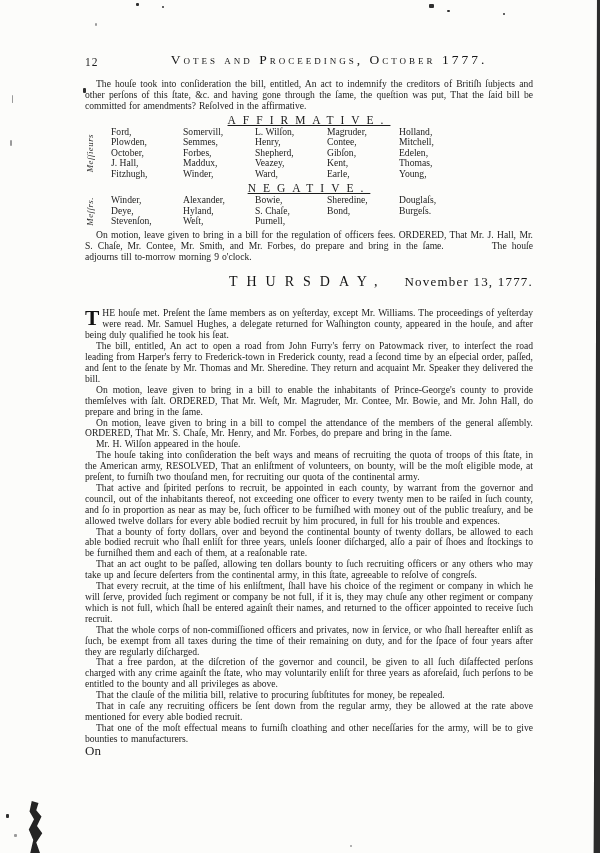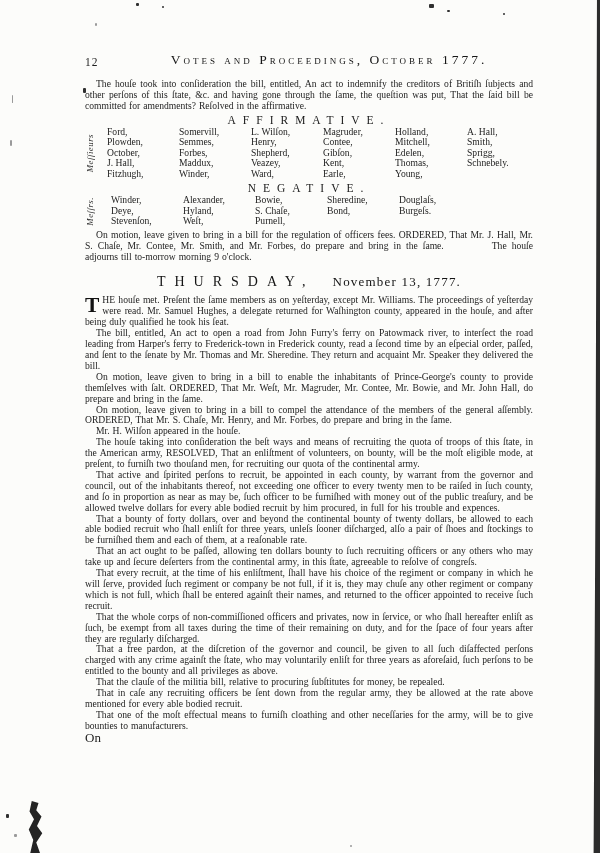--- a/index.html
+++ b/index.html
@@ -16,33 +16,33 @@
   .running-title{
     flex:1;text-align:center;font-size:13.5px;letter-spacing:3px;
     font-variant:small-caps;color:#161616;white-space:nowrap;
   }
   .para{
     margin:0;font-size:9.6px;line-height:10.9px;text-align:justify;
     text-indent:11px;word-spacing:0.06em;color:#232323;
   }
   .vote-heading{
     text-align:center;font-size:11.5px;letter-spacing:7px;
-    margin:2px 0 1px 0;color:#1a1a1a;white-space:nowrap;
+    margin:2px 0 1px 0;color:#1a1a1a;white-space:nowrap;text-decoration:underline;
   }
   .member-table{display:flex;margin:1px 0 3px 0;}
   .mess{width:26px;position:relative;display:flex;align-items:center;justify-content:flex-start;}
   .vert{
     writing-mode:vertical-rl;transform:rotate(180deg);
     font-style:italic;font-size:8.8px;color:#2a2a2a;letter-spacing:0.5px;
   }
   .cols{flex:1;display:flex;}
   .col{width:72px;}
   .col:last-child{width:66px;}
   .name-line{font-size:9.6px;line-height:10.5px;color:#232323;white-space:nowrap;}
-  .day-heading{text-align:center;margin:10px 0 5px 0;white-space:nowrap;}
+  .day-heading{text-align:right;margin:10px 0 18px 0;white-space:nowrap;}
   .day-word{font-size:14px;letter-spacing:9px;color:#141414;}
   .day-date{font-size:13px;letter-spacing:1.2px;margin-left:14px;color:#141414;}
   .dropcap-para{text-indent:0;}
   .dropcap{
     float:left;font-size:21.5px;line-height:19px;font-weight:bold;
     padding:1px 3px 0 0;color:#111;
   }
   .catchword{
     font-size:13px;line-height:11px;text-align:left;padding-right:10px;color:#232323;
   }
@@ -121,26 +121,20 @@
             <div class="name-line">Kent,</div>
             <div class="name-line">Earle,</div>
           </div>
         <div class="col">
             <div class="name-line">Holland,</div>
             <div class="name-line">Mitchell,</div>
             <div class="name-line">Edelen,</div>
             <div class="name-line">Thomas,</div>
             <div class="name-line">Young,</div>
           </div>
-        <div class="col">
-            <div class="name-line">A. Hall,</div>
-            <div class="name-line">Smith,</div>
-            <div class="name-line">Sprigg,</div>
-            <div class="name-line">Schnebely.</div>
-          </div>
       </div>
     </div>
 
     <div class="vote-heading">NEGATIVE.</div>
     <div class="member-table">
       <div class="mess">
         <span class="vert">Meſſrs.</span>
       </div>
       <div class="cols">
         <div class="col">

